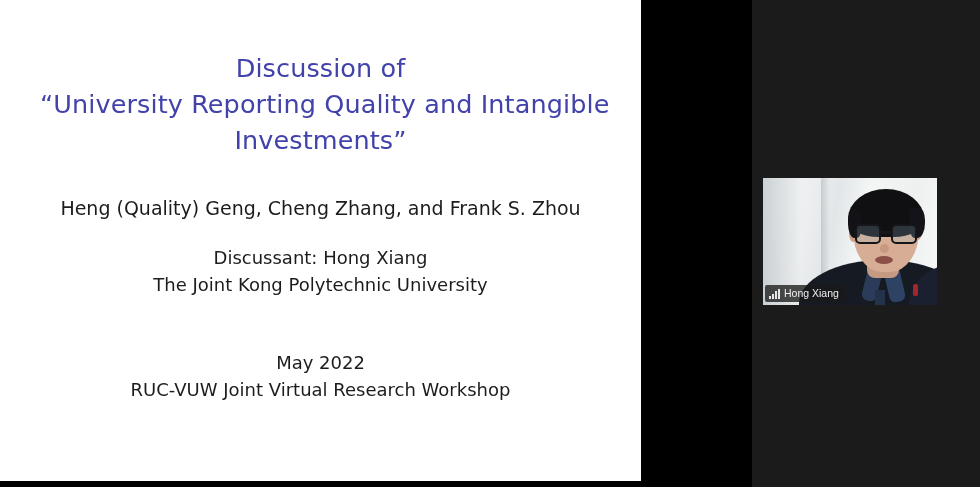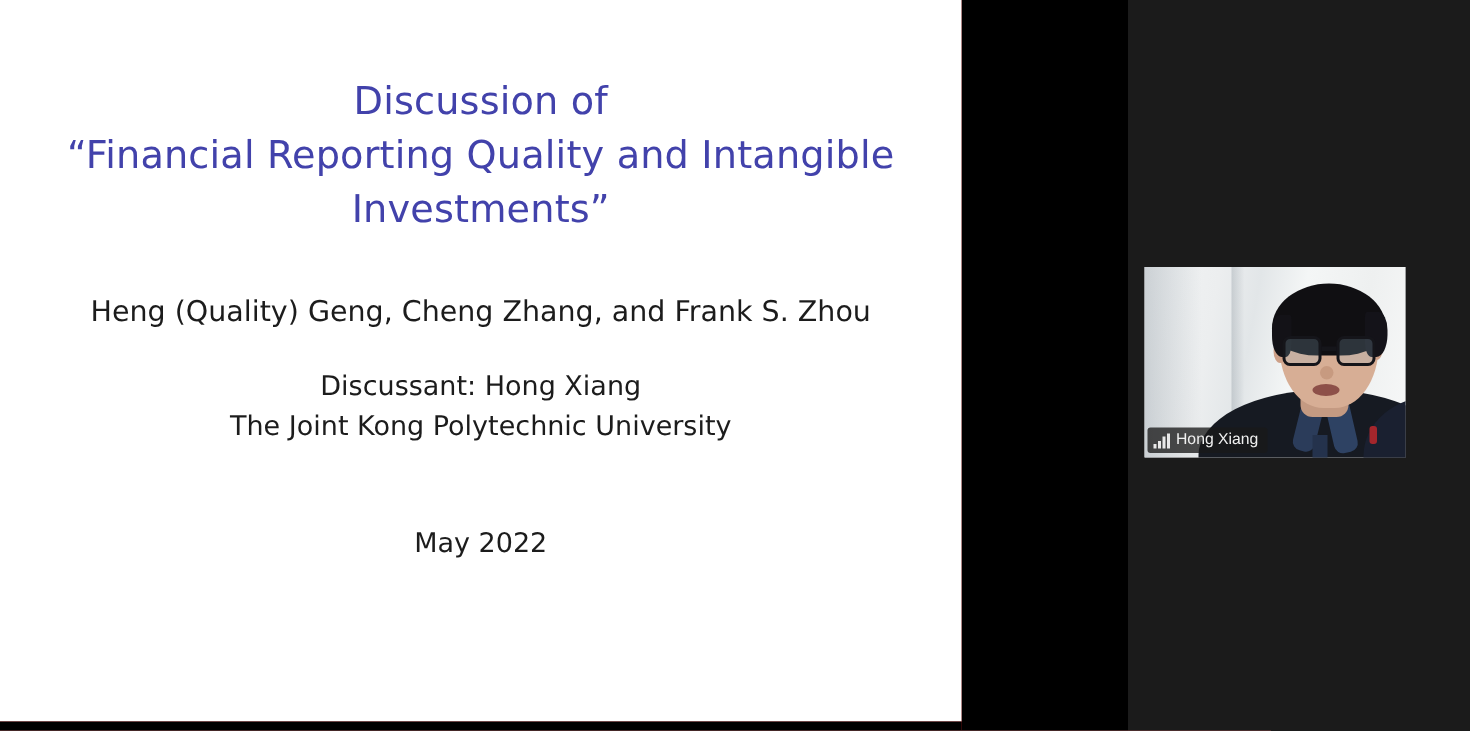--- a/index.html
+++ b/index.html
@@ -11,21 +11,21 @@
     width: 980px;
     height: 487px;
     overflow: hidden;
     font-family: "DejaVu Sans", sans-serif;
   }
 
   #stage {
     position: relative;
     width: 980px;
     height: 487px;
-    background: #b91c1c;
+    background: #0369a1;
   }
 
   
   .side-panel {
     position: absolute;
     left: 752px;
     top: 0;
     width: 228px;
     height: 487px;
     background: #1b1b1b;
@@ -372,33 +372,34 @@
 
   <div class="gutter"></div>
 
   <div class="side-panel"></div>
 
   <div class="slide">
     <div class="slide-inner">
 
       <div class="slide-title">
         <span class="t-line">Discussion of</span>
-        <span class="t-line">“Financial Reporting Quality and Intangible</span>
+        <span class="t-line">“University Reporting Quality and Intangible</span>
         <span class="t-line">Investments”</span>
       </div>
 
       <div class="slide-authors">Heng (Quality) Geng, Cheng Zhang, and Frank S. Zhou</div>
 
       <div class="slide-discussant">
         <span class="d-line">Discussant: Hong Xiang</span>
         <span class="d-line">The Joint Kong Polytechnic University</span>
       </div>
 
       <div class="slide-venue">
         <span class="v-line">May 2022</span>
+        <span class="v-line">RUC-VUW Joint Virtual Research Workshop</span>
       </div>
 
     </div>
   </div>
 
   <div class="bottom-strip"></div>
 
   <div class="video-tile">
     <div class="cam-bg"></div>
     <div class="cam-wall-shadow"></div>

